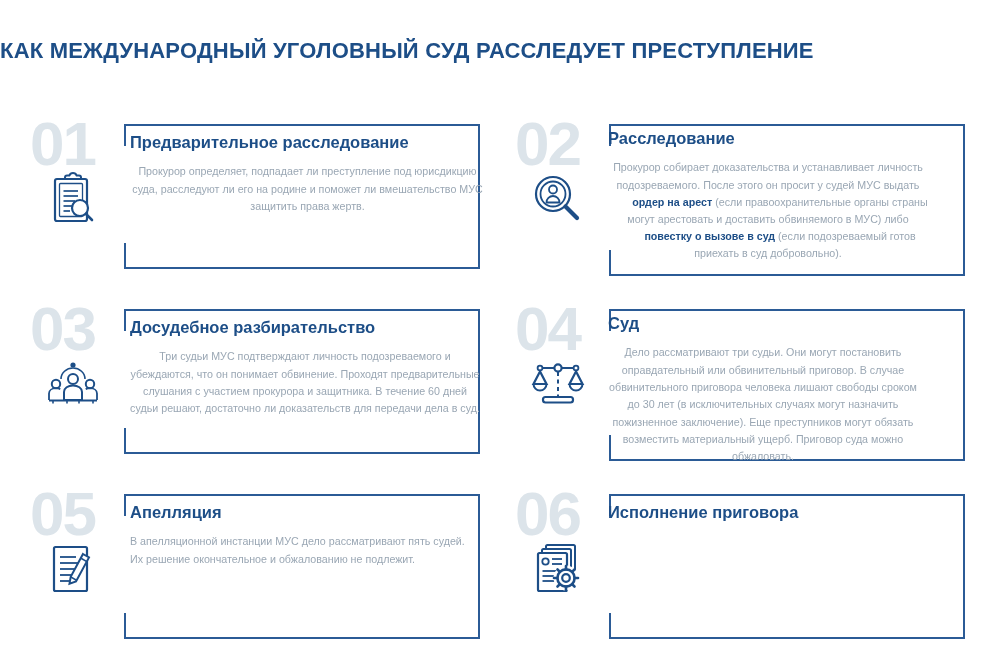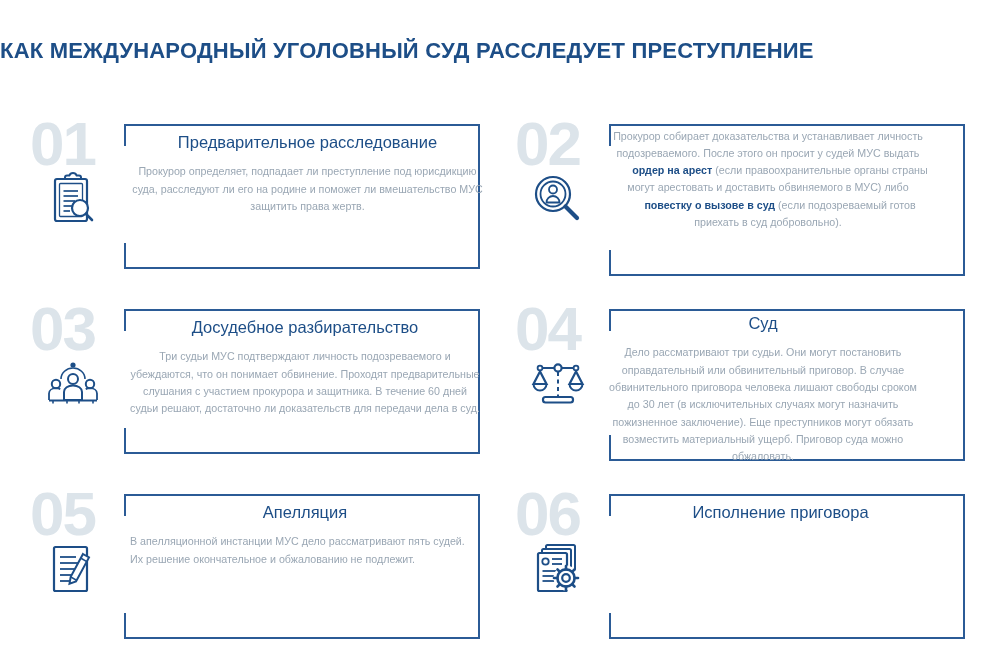--- a/index.html
+++ b/index.html
@@ -82,22 +82,22 @@
   
   .step-body{
     position:absolute;
     left:100px;top:20px;
     width:340px;
     z-index:2;
   }
   .step-title{
     color:#1d4e87;
     font-size:16.5px;
-    font-weight:400;
-    text-align:center;
+    font-weight:700;
+    text-align:left;
     line-height:1.3;
     margin:0 0 10px 0;
     white-space:nowrap;
   }
   .step-desc{
     color:#9aa7b4;
     font-size:10.7px;
     line-height:1.62;
     margin:0;
     text-align:center;
@@ -170,20 +170,21 @@
       <div class="step-icon">
         <svg viewBox="0 0 62 62" fill="none" stroke="#1d4e87" stroke-width="2.2">
           <circle cx="26" cy="26" r="17"></circle>
           <circle cx="26" cy="26" r="12.5" stroke-width="1.8"></circle>
           <circle cx="26" cy="21.5" r="4" stroke-width="1.8"></circle>
           <path d="M19.5 34.5a6.5 6.5 0 0113 0z" stroke-width="1.8"></path>
           <line x1="38.5" y1="38.5" x2="50" y2="50" stroke-width="4.2" stroke-linecap="round"></line>
         </svg>
       </div>
       <div class="step-body">
+        <div class="step-title">Расследование</div>
         <p class="step-desc">Прокурор собирает доказательства и устанавливает личность подозреваемого. После этого он просит у судей МУС выдать <b>ордер на арест</b> (если правоохранительные органы страны могут арестовать и доставить обвиняемого в МУС) либо <b>повестку о вызове в суд</b> (если подозреваемый готов приехать в суд добровольно).</p>
       </div>
     </div>
   </div>
 
   <div class="row">
 
     <div class="step left s3">
       <div class="step-number">03</div>
       <div class="frame">

